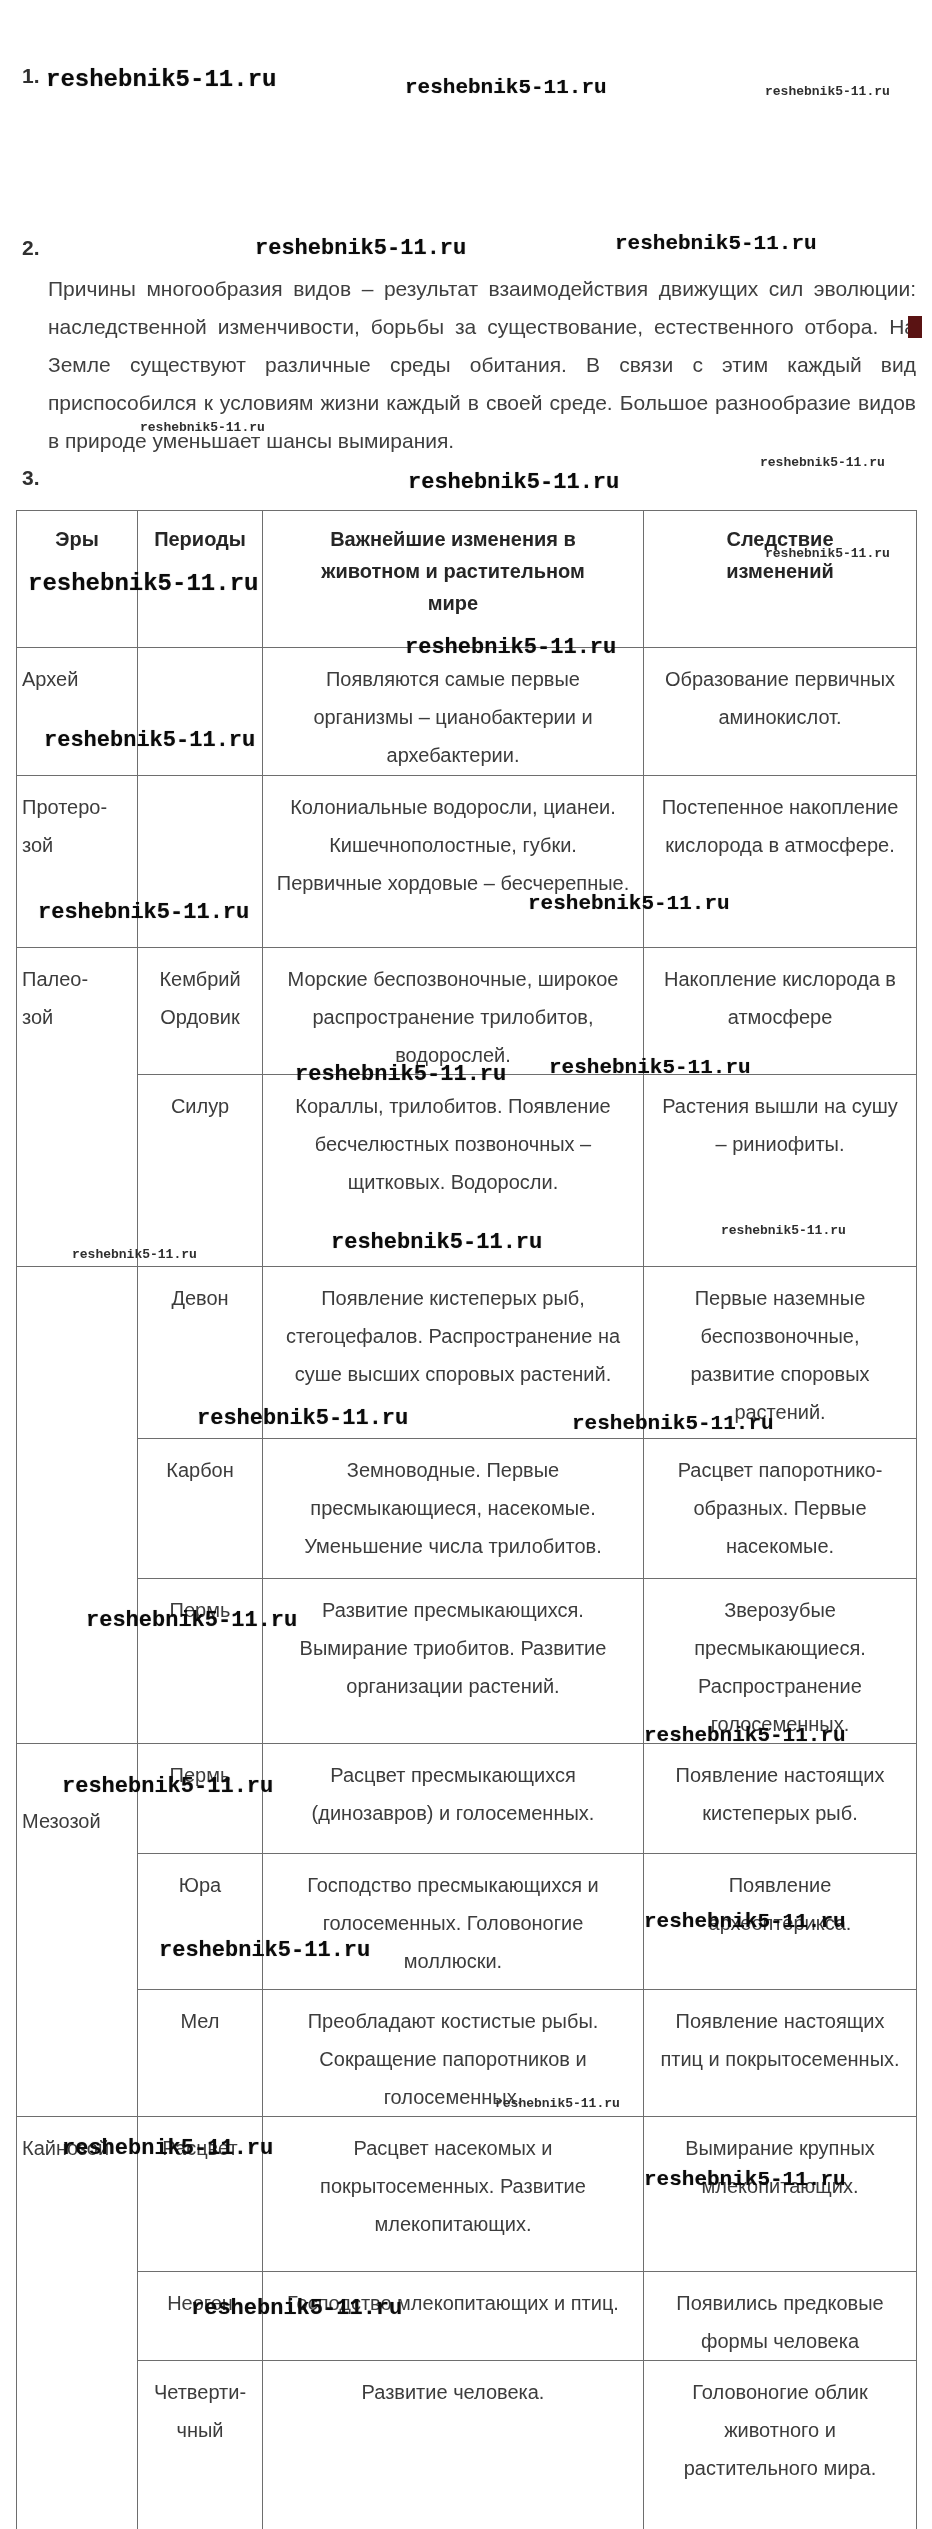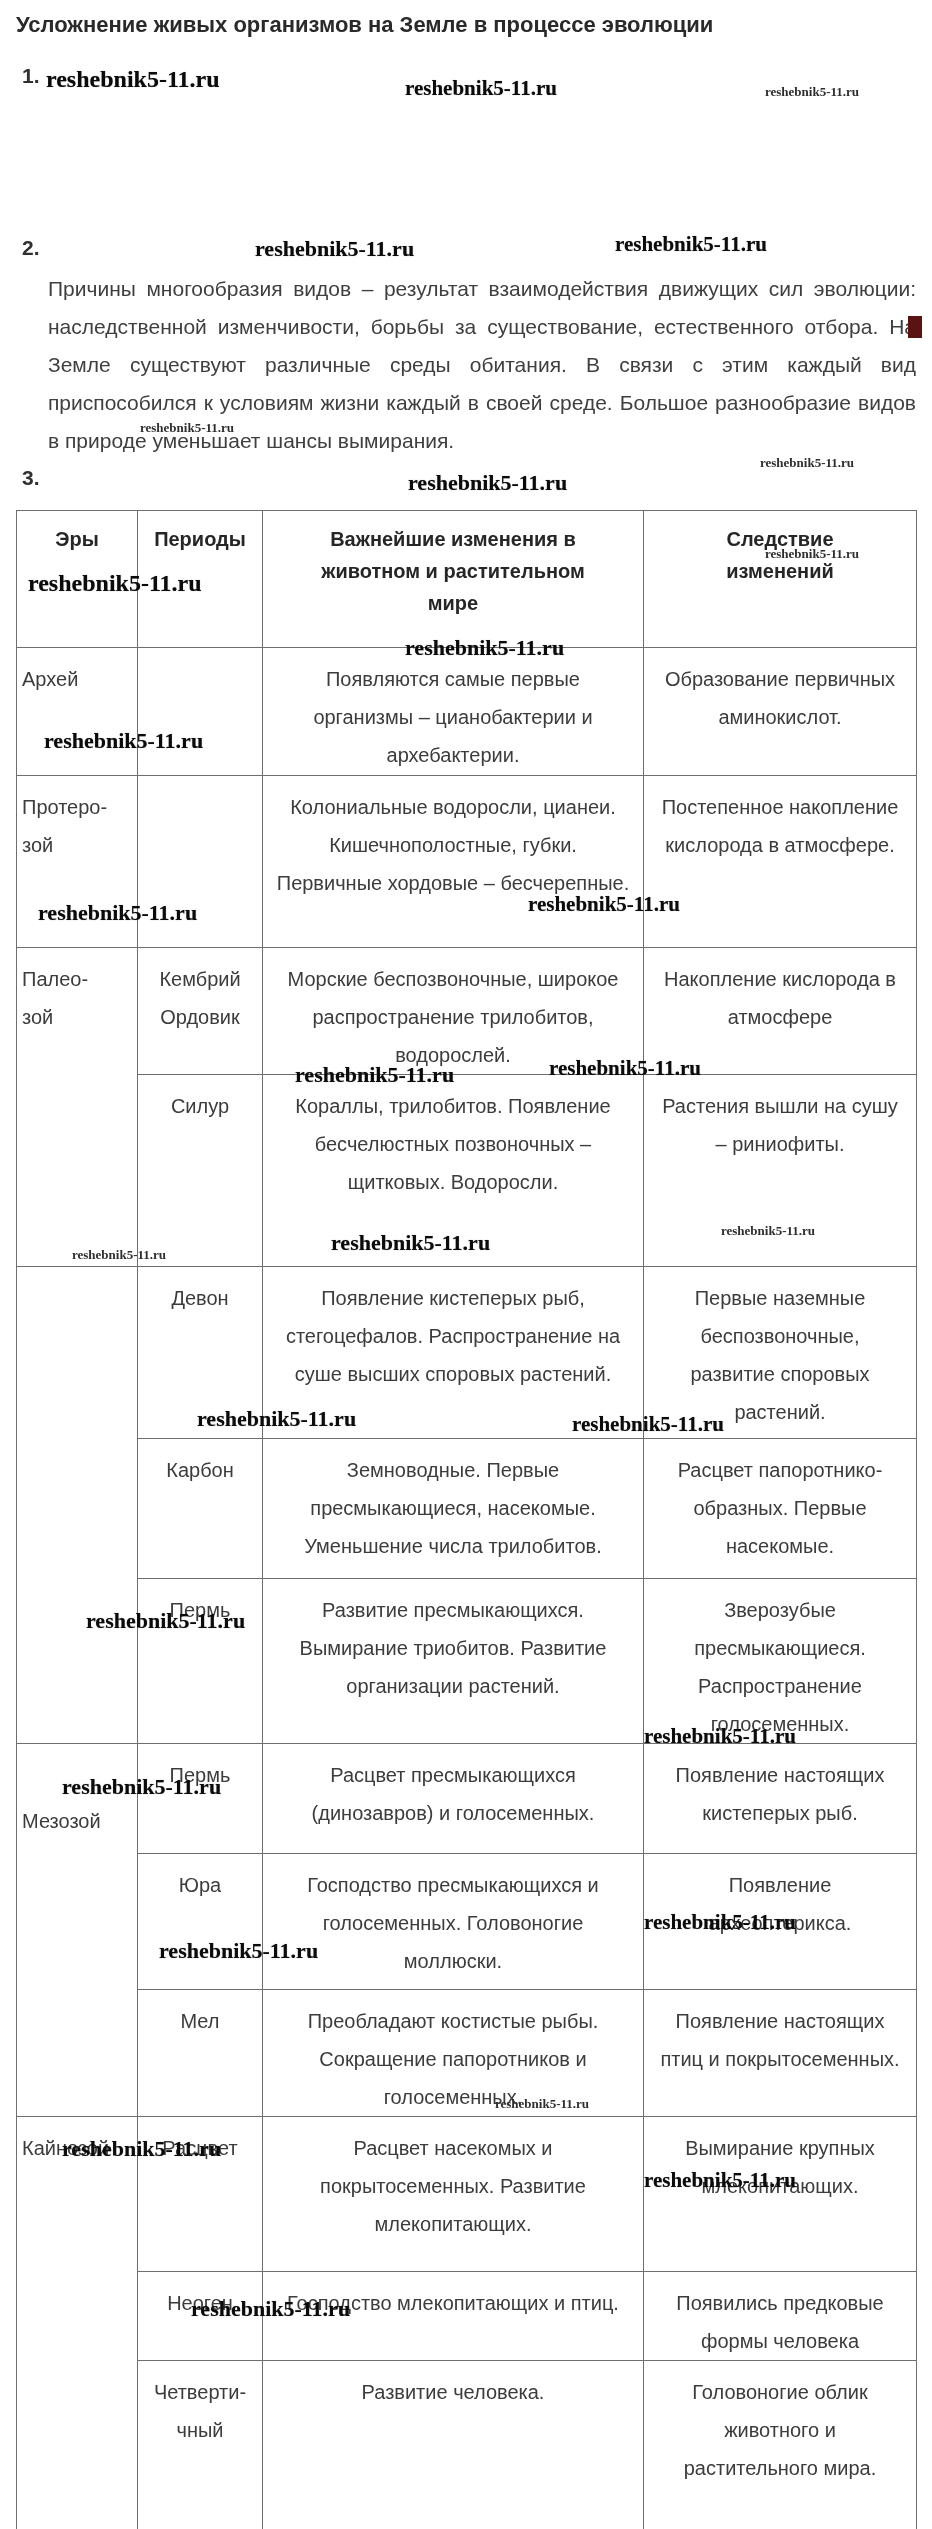--- a/index.html
+++ b/index.html
@@ -13,32 +13,31 @@
   .para { position:absolute; left:48px; width:868px; font-size:21px; line-height:38px; text-align:justify; color:#3f3f3f; }
 
   table.tbl { position:absolute; left:16px; top:510px; width:900px; border-collapse:collapse; table-layout:fixed; background:#fff; }
   .tbl th, .tbl td { border:1px solid #6e6e6e; vertical-align:top; font-size:20px; color:#3c3c3c; }
   .tbl th { font-weight:bold; color:#262626; text-align:center; padding:12px 6px 0; line-height:1.6; white-space:pre-line; }
   td.era { text-align:left; padding:12px 2px 0 5px; line-height:1.9; white-space:pre-line; }
   td.period { text-align:center; padding:12px 2px 0; line-height:1.9; white-space:pre-line; }
   td.changes, td.cons { text-align:center; padding:12px 12px 0; line-height:1.9; }
   td.pad-top { padding-top:58px; }
 
-  .wm { position:absolute; z-index:5; font-family:Liberation Serif, serif; font-weight:bold;
+  .wm { position:absolute; z-index:5; font-family:Liberation Mono, monospace; font-weight:bold;
         color:#0b0b0b; white-space:nowrap; text-shadow:0 0 1px rgba(0,0,0,.45); }
   .wm-sm { color:#2e2e2e; text-shadow:none; }
 
   .red-marker { position:absolute; width:14px; height:22px; background:#5a1313; z-index:4; }
 </style>
 </head>
 <body>
 
 <div class="page">
 
-  <h1 class="title">Усложнение живых организмов на Земле в процессе эволюции</h1>
 
   <div class="sec-num" style="top:64px">1.</div>
 
   <div class="sec-num" style="top:236px">2.</div>
   <p class="para" style="top:270px">Причины многообразия видов – результат взаимодействия движущих сил эволюции: наследственной изменчивости, борьбы за существование, естественного отбора. На Земле существуют различные среды обитания. В связи с этим каждый вид приспособился к условиям жизни каждый в своей среде. Большое разнообразие видов в природе уменьшает шансы вымирания.</p>
 
   <div class="sec-num" style="top:466px">3.</div>
 
   <div class="red-marker" style="left:908px; top:316px;"></div>
 

